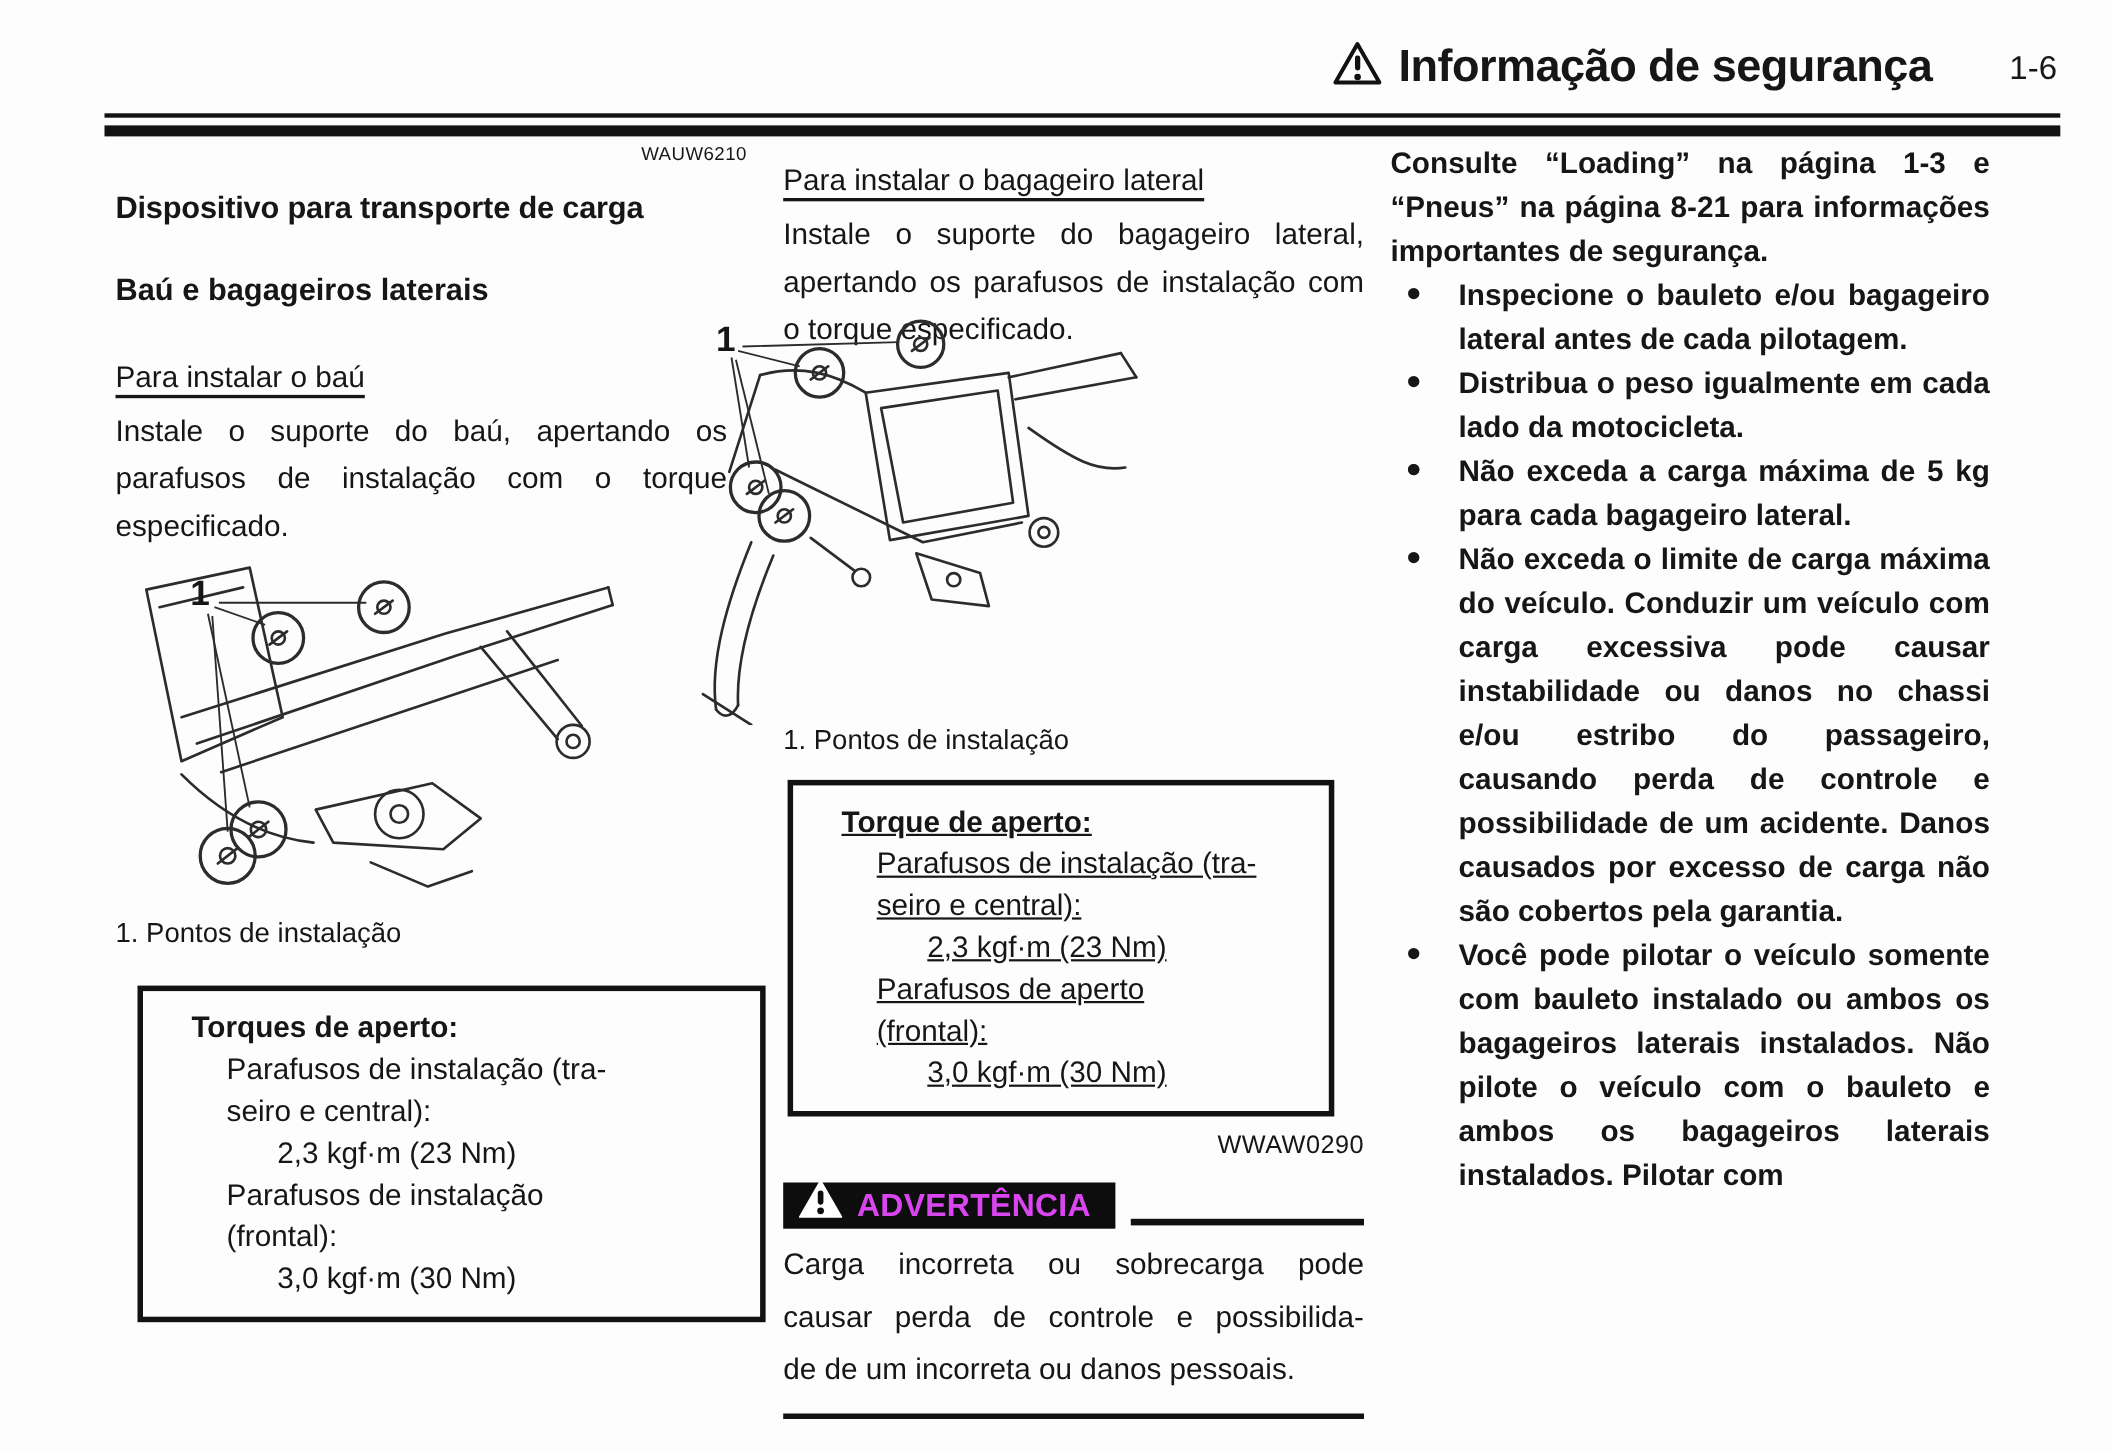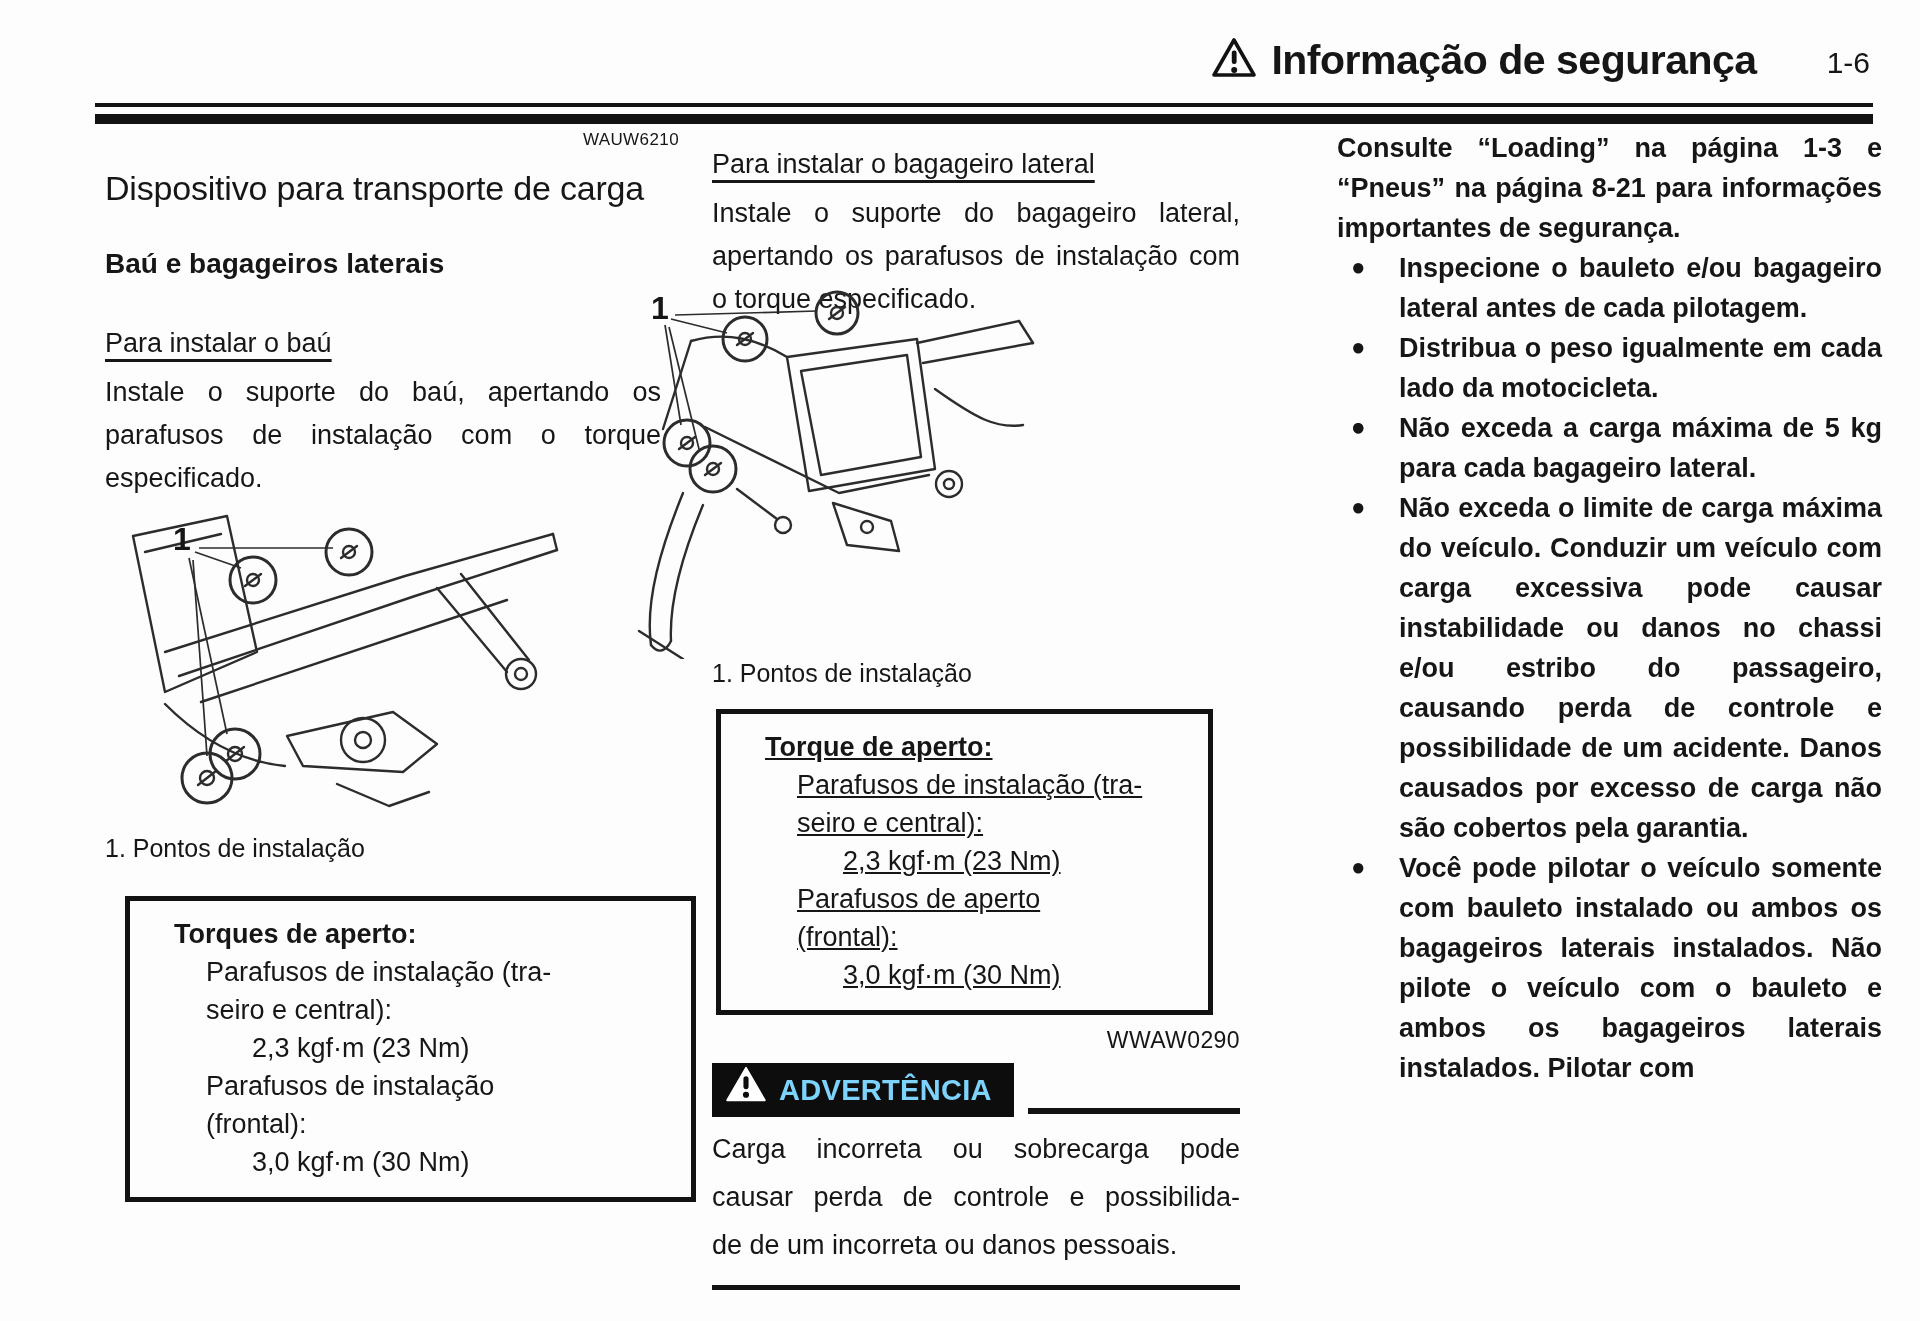--- a/index.html
+++ b/index.html
@@ -14,45 +14,45 @@
   .hdr-title-wrap{display:flex;align-items:center;gap:14px;}
   .hdr-title{font-size:41px;font-weight:bold;letter-spacing:-0.5px;line-height:52px;}
   .hdr-page{font-size:30px;line-height:40px;margin-left:70px;padding-bottom:3px;}
   .rule{position:absolute;left:95px;top:103px;width:1778px;}
   .rule .thin{height:4px;background:#121212;}
   .rule .thick{height:10px;background:#121212;margin-top:7px;}
   
   .col{position:absolute;font-size:27px;line-height:43px;}
   #col1{left:105px;top:128px;width:556px;}
   #col2{left:712px;top:146px;width:528px;}
-  #col3{left:1337px;top:128px;width:545px;font-weight:bold;line-height:40px;}
+  #col3{left:1264px;top:128px;width:545px;font-weight:bold;line-height:40px;}
   .code{font-size:17px;line-height:24px;text-align:right;letter-spacing:0.4px;}
   #col1 .code{margin-right:-18px;}
-  .h1{font-size:34px;line-height:57px;font-weight:normal;margin-top:8px;letter-spacing:-0.2px;}
+  .h1{font-size:28px;line-height:57px;font-weight:bold;margin-top:8px;letter-spacing:-0.2px;}
   .h2{font-size:28px;line-height:34px;font-weight:bold;margin-top:30px;}
   .sect{margin-top:44px;line-height:36px;text-decoration:underline;
         text-decoration-thickness:2.5px;text-underline-offset:7px;}
   #col2 .sect{margin-top:0;}
   .body-par{margin-top:10px;text-align:justify;}
   figure{margin:0;}
   .fig1 svg{display:block;margin-top:4px;}
   .fig2 svg{display:block;margin:-42px 0 0 -125px;}
   .caption{font-size:25px;line-height:28px;}
   
   .tbox{border:5px solid #121212;box-sizing:border-box;line-height:38px;
         padding:14px 14px 16px 44px;}
   #col1 .tbox{margin:34px 0 0 20px;width:571px;}
   #col2 .tbox{margin:22px 0 0 4px;width:497px;text-decoration:underline;}
   .t-title{font-weight:bold;}
   .i1{margin-left:32px;}
   .i2{margin-left:78px;}
   
   .wcode{font-size:23px;line-height:26px;text-align:right;margin-top:12px;}
   .advrow{display:flex;align-items:flex-end;margin-top:10px;height:54px;}
-  .advbox{background:#0d0d0d;color:#7dd3fc;height:54px;display:flex;align-items:center;
+  .advbox{background:#0d0d0d;color:#d946ef;height:42px;display:flex;align-items:center;
           gap:13px;padding:0 22px 0 14px;font-size:29px;font-weight:bold;
           letter-spacing:0.3px;flex:0 0 auto;}
   .advline{flex:1 1 auto;height:6px;background:#121212;margin-left:14px;margin-bottom:3px;}
   .wpar{margin-top:8px;font-weight:normal;line-height:48px;}
   .wline{text-align:justify;text-align-last:justify;}
   .wline.last{text-align-last:auto;}
   .brule{margin-top:16px;height:5px;background:#121212;}
   
   .intro{text-align:justify;}
   .bitem{position:relative;padding-left:62px;text-align:justify;}

